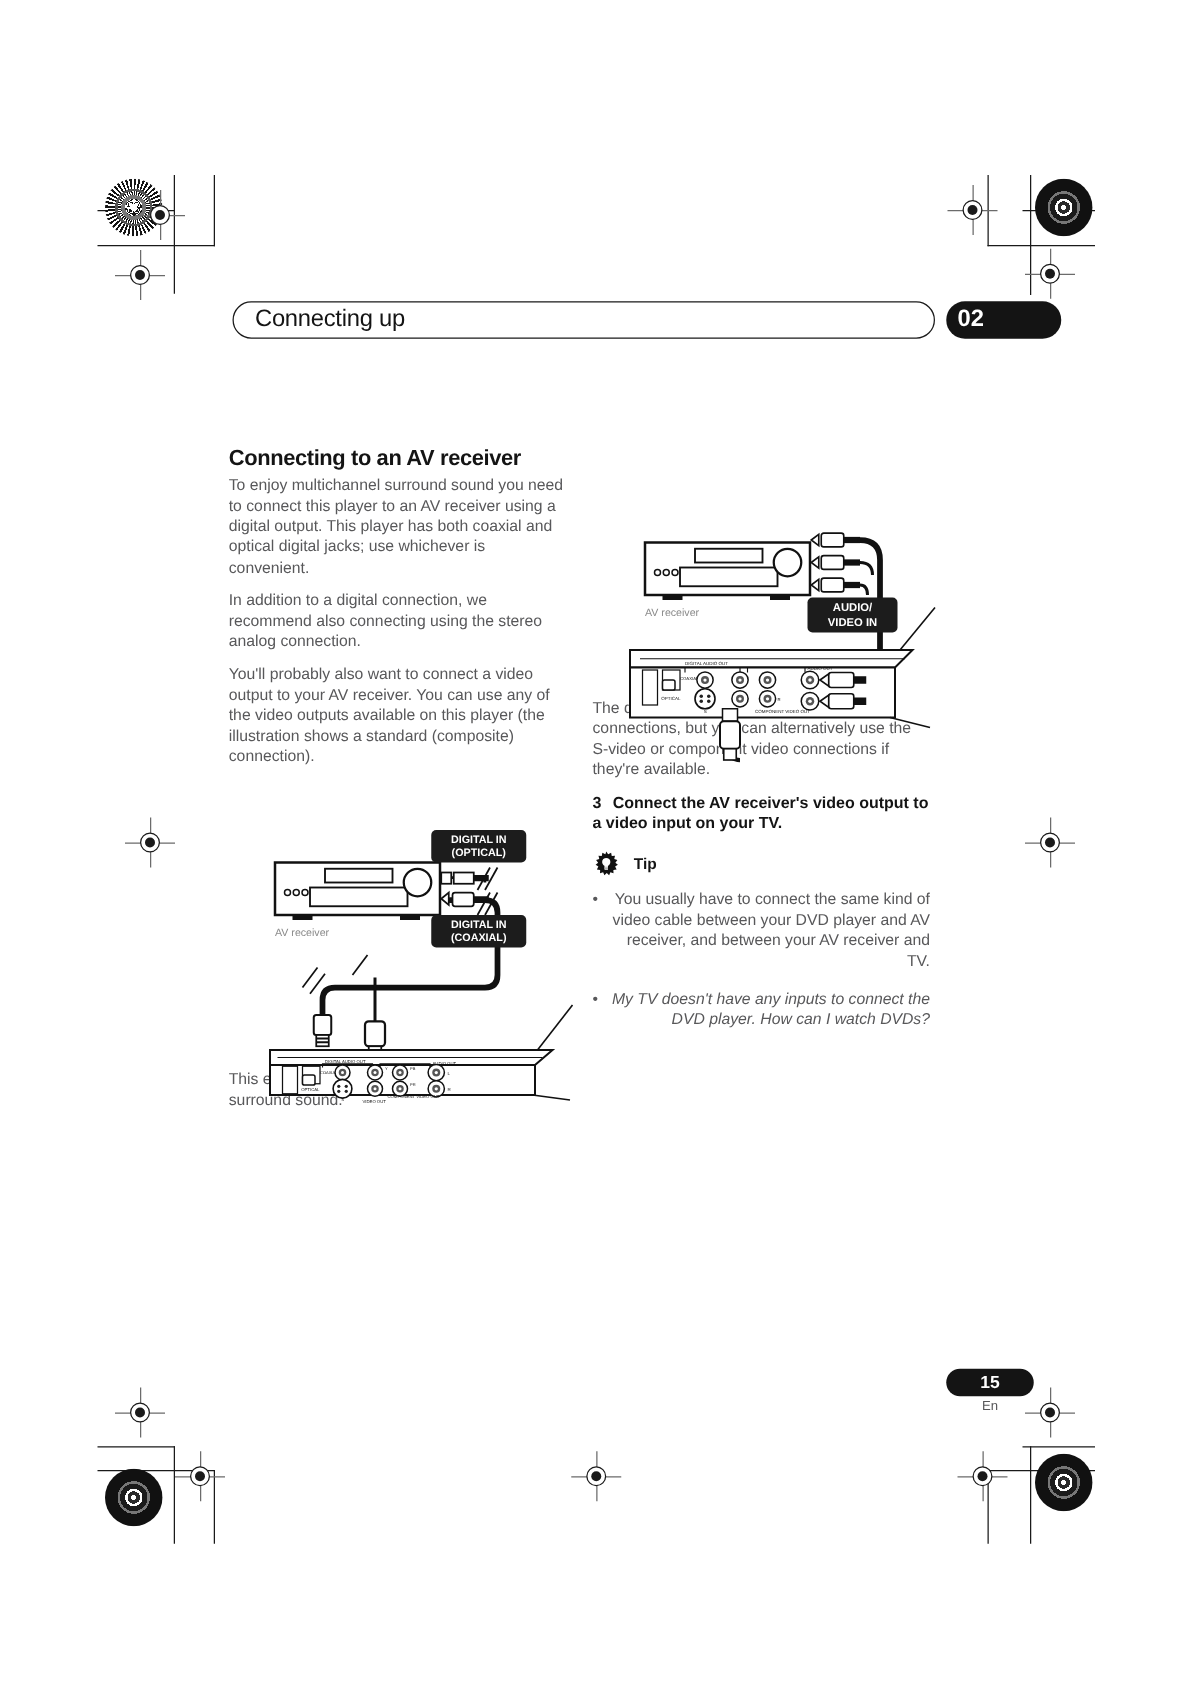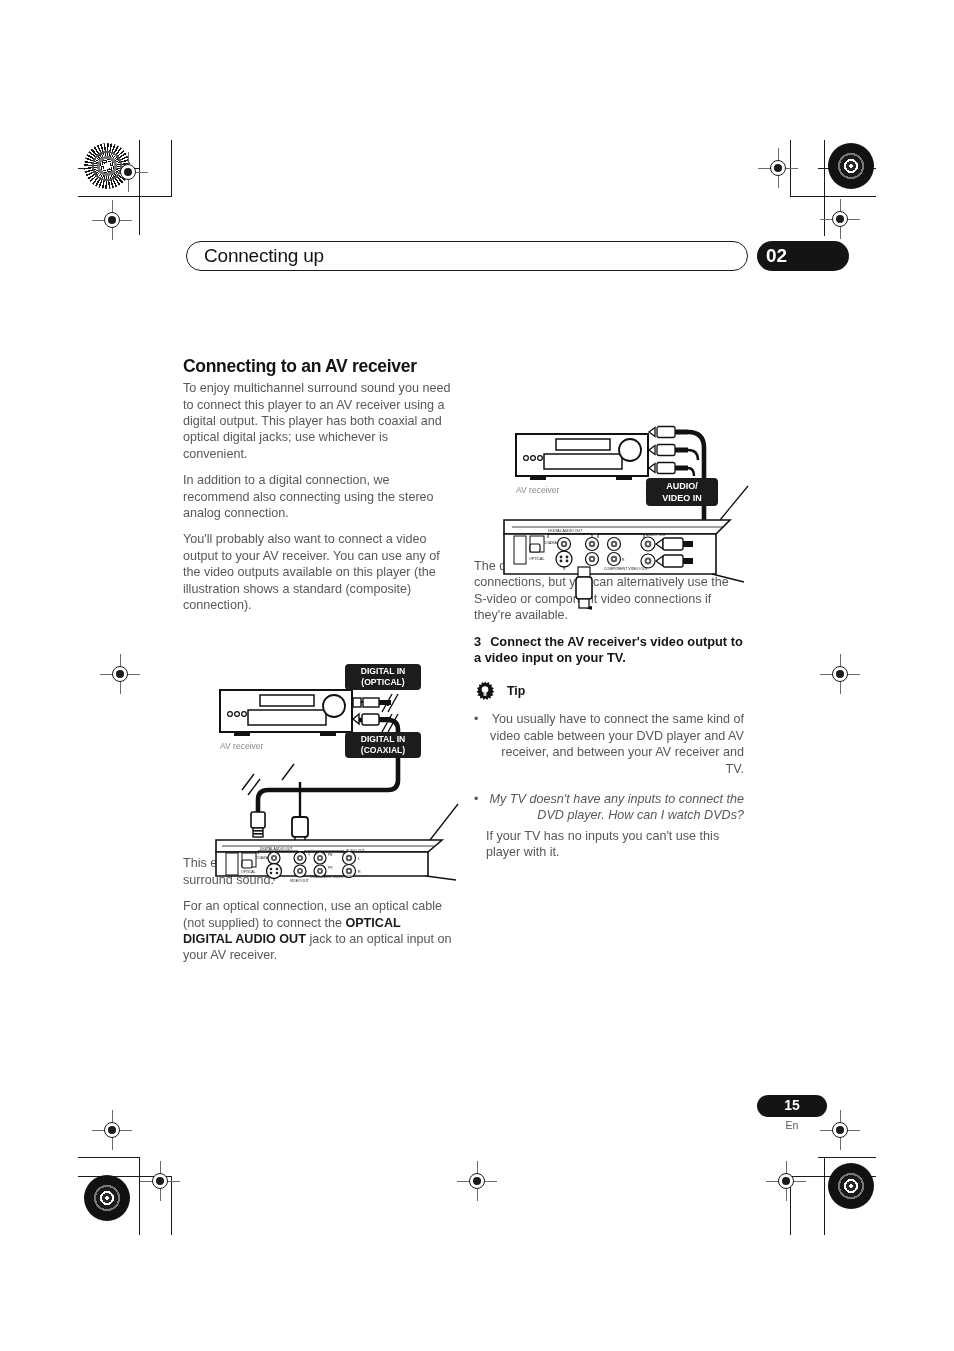--- a/index.html
+++ b/index.html
@@ -228,23 +228,20 @@
   <div class="chapter-badge"></div>
   <div class="chapter-num">02</div>
 
   <div class="col col-left">
     <h2 class="sec">Connecting to an AV receiver</h2>
     <p class="body">To enjoy multichannel surround sound you need to connect this player to an AV receiver using a digital output. This player has both coaxial and optical digital jacks; use whichever is convenient.</p>
     <p class="body">In addition to a digital connection, we recommend also connecting using the stereo analog connection.</p>
     <p class="body">You'll probably also want to connect a video output to your AV receiver. You can use any of the video outputs available on this player (the illustration shows a standard (composite) connection).</p>
     <div style="height:232px;"></div>
     <p class="body">This enables you to listen to multichannel surround sound.</p>
-    <p class="body">
-      <span>For an optical connection, use an optical cable (not supplied) to connect the </span><b>OPTICAL DIGITAL AUDIO OUT</b><span> jack to an optical input on your AV receiver.</span>
-    </p>
   </div>
 
   <div class="col col-right">
     <div style="height:202px;"></div>
     <p class="body">The diagram shows standard video connections, but you can alternatively use the S-video or component video connections if they're available.</p>
     <p class="step">
       <span class="n">3</span><span>Connect the AV receiver's video output to a video input on your TV.</span>
     </p>
 
     <div class="noteblock">
@@ -266,21 +263,20 @@
         <span class="dot">•</span>
         <span class="txt">You usually have to connect the same kind of video cable between your DVD player and AV receiver, and between your AV receiver and TV.</span>
       </div>
     </div>
 
     <div class="noteblock">
       <div class="bullet-row">
         <span class="dot">•</span>
         <span class="txt ital">My TV doesn't have any inputs to connect the DVD player. How can I watch DVDs?</span>
       </div>
-      <div class="note-answer">If your TV has no inputs you can't use this player with it.</div>
     </div>
   </div>
 
   <div class="diagram dgm1">
     <svg width="252" height="222" viewBox="0 0 252 222">
 
       <path d="M148 58 L176 58 Q186 58 186 68 L186 118 Q186 128 176 128 L56 128 Q46 128 46 138 L46 150" fill="none" stroke="#111" stroke-width="4.6" stroke-linecap="round"></path>
       <path d="M148 40 L172 40 Q176 40 176 44" fill="none" stroke="#111" stroke-width="2.2"></path>
       <path d="M176 44 L176 60" fill="none" stroke="#111" stroke-width="0"></path>
       <path d="M88 120 L88 155" fill="none" stroke="#111" stroke-width="2.4"></path>

